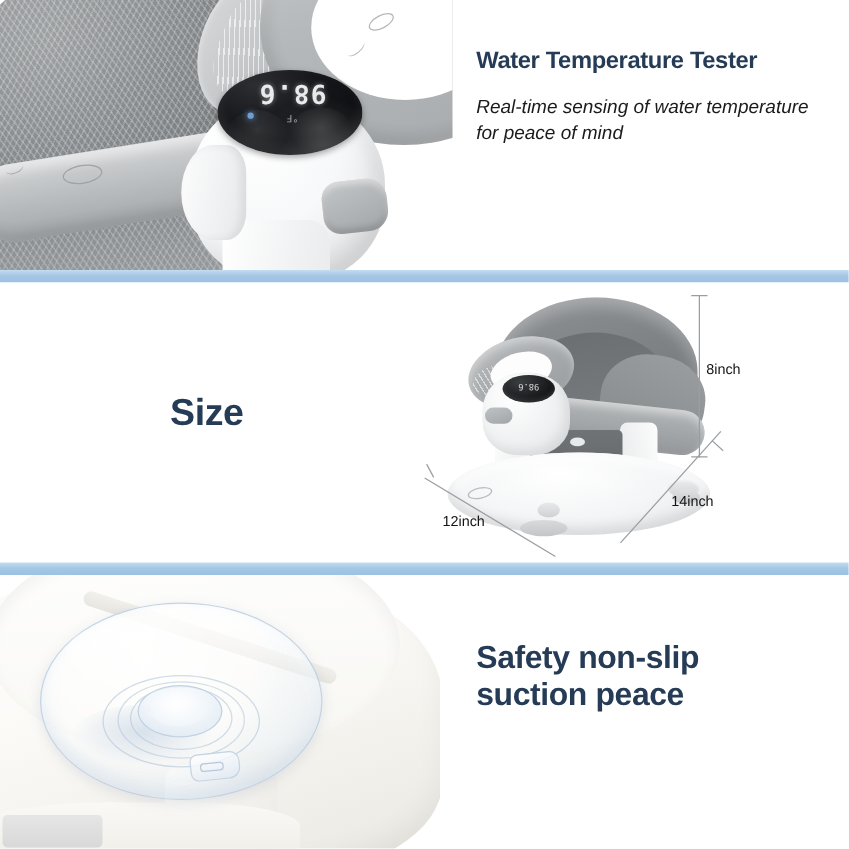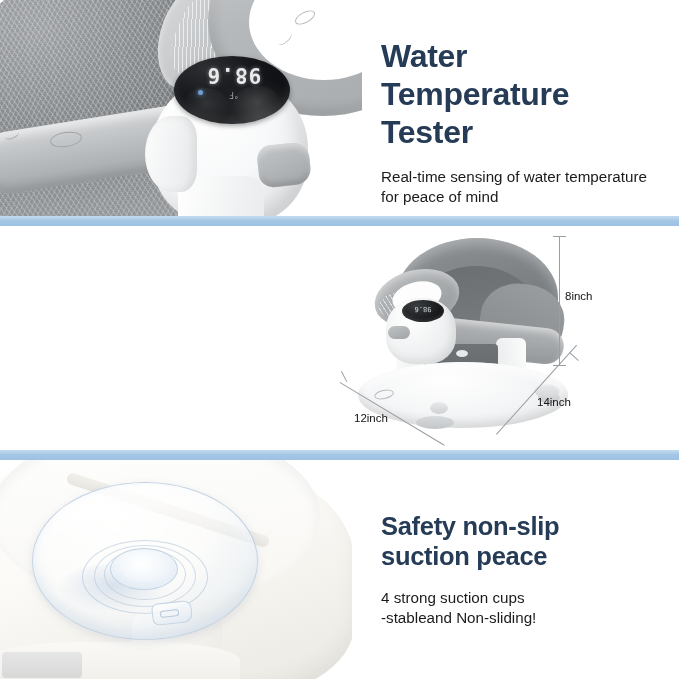--- a/index.html
+++ b/index.html
@@ -18,22 +18,22 @@
              background:linear-gradient(180deg,#c3dcf0 0%,#a5c7e6 45%,#9cc1e2 100%); }
   #div-1 { top:216px; }
   #div-2 { top:450px; }
 
   
   .txt { position:absolute; }
   .head { color:#253b56; font-weight:bold; line-height:1.18; letter-spacing:-0.3px; }
   .sub  { color:#1b1b1b; line-height:1.33; }
 
   #thermo-text { left:381px; top:38px; width:268px; }
-  #thermo-text .head { font-size:32px; }
-  #thermo-text .sub  { font-size:15.2px; margin-top:16px; }
+  #thermo-text .head { font-size:19px; }
+  #thermo-text .sub  { font-size:15.2px; margin-top:16px;font-style:italic; }
 
   #size-text { left:136px; top:313px; }
   #size-text .head { font-size:30px; }
 
   #cups-text { left:381px; top:511px; width:272px; }
   #cups-text .head { font-size:25.5px; }
   #cups-text .sub  { font-size:15.2px; margin-top:17px; }
 
   
   #thermo-photo { position:absolute; left:0; top:0; width:362px; height:216px;
@@ -306,20 +306,23 @@
     <div class="txt" id="thermo-text">
       <div class="head">Water Temperature Tester</div>
       <div class="sub">Real-time sensing of water temperature for peace of mind</div>
     </div>
   </div>
 
   <div class="divider" id="div-1"></div>
 
   <div class="section" id="sec-size">
 
+    <div class="txt" id="size-text" style="left:136px; top:87px;">
+      <div class="head">Size</div>
+    </div>
 
     <div id="size-photo">
       <div class="seat-back"></div>
       <div class="seat-back-inner"></div>
       <div class="seat-rim-r"></div>
       <div class="seat-front-bar"></div>
 
       <div class="seat-arm"></div>
       <div class="seat-arm-hole"></div>
       <div class="seat-arm-texture"></div>
@@ -375,20 +378,16 @@
       <div class="cup-center"></div>
       <div class="cup-center-in"></div>
       <div class="cup-gloss"></div>
       <div class="cup-tab"></div>
       <div class="cup-tab-slot"></div>
       <div class="cup-hint"></div>
     </div>
 
     <div class="txt" id="cups-text" style="left:381px; top:51px;">
       <div class="head">Safety non-slip suction peace</div>
-      <div class="sub">
-        <div>4 strong suction cups</div>
-        <div>-stableand Non-sliding!</div>
-      </div>
     </div>
   </div>
 
 </div>
 
 </body></html>

